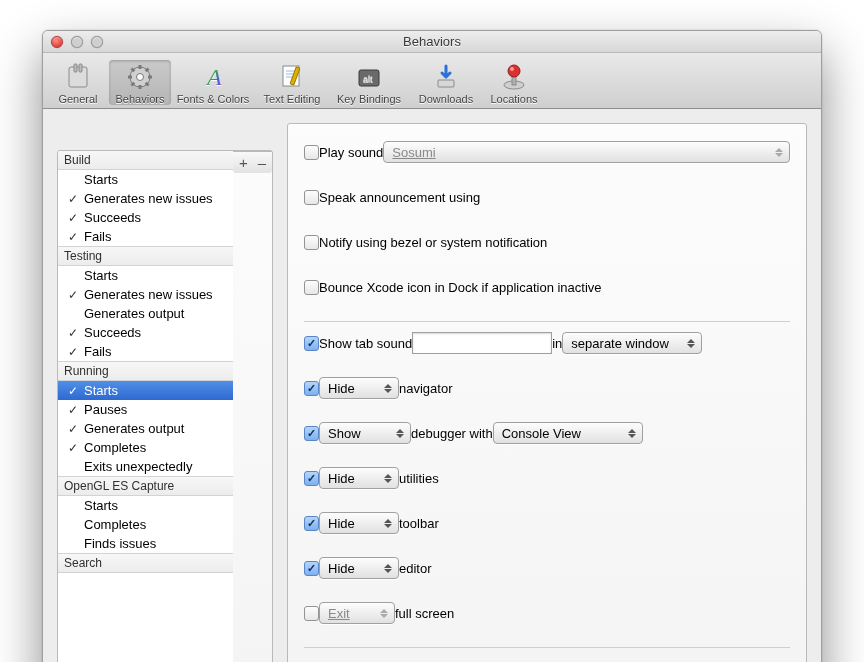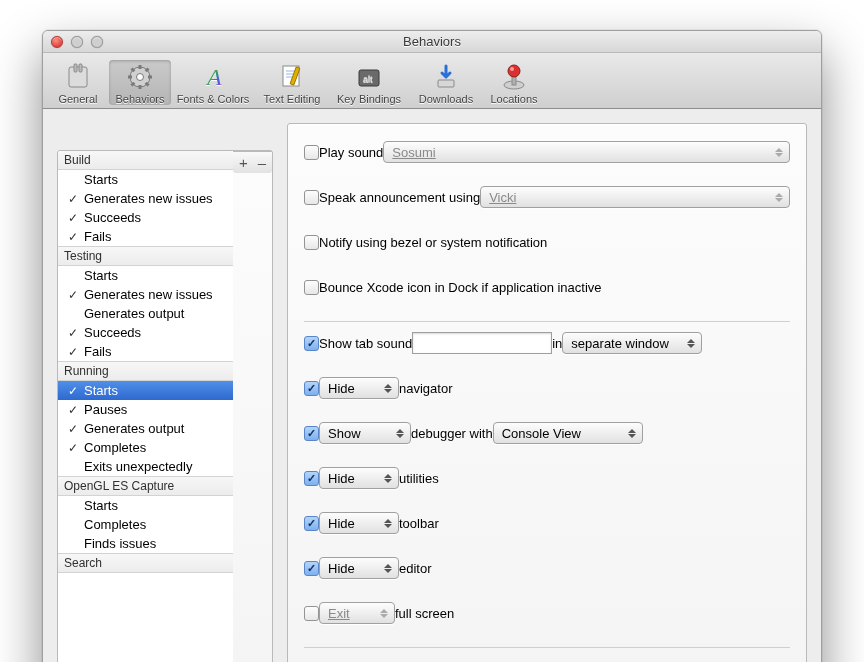--- a/index.html
+++ b/index.html
@@ -418,27 +418,20 @@
           <span class="arrows">
               <span class="up"></span>
               <span class="dn"></span>
             </span>
         </span>
       </div>
 
       <div class="row">
         <span class="cbox"></span>
         <span class="lbl">Speak announcement using</span>
-        <span class="sel disabled" style="flex:1">
-          <span>Vicki</span>
-          <span class="arrows">
-              <span class="up"></span>
-              <span class="dn"></span>
-            </span>
-        </span>
       </div>
 
       <div class="row">
         <span class="cbox"></span>
         <span class="lbl">Notify using bezel or system notification</span>
       </div>
 
       <div class="row">
         <span class="cbox"></span>
         <span class="lbl">Bounce Xcode icon in Dock if application inactive</span>

